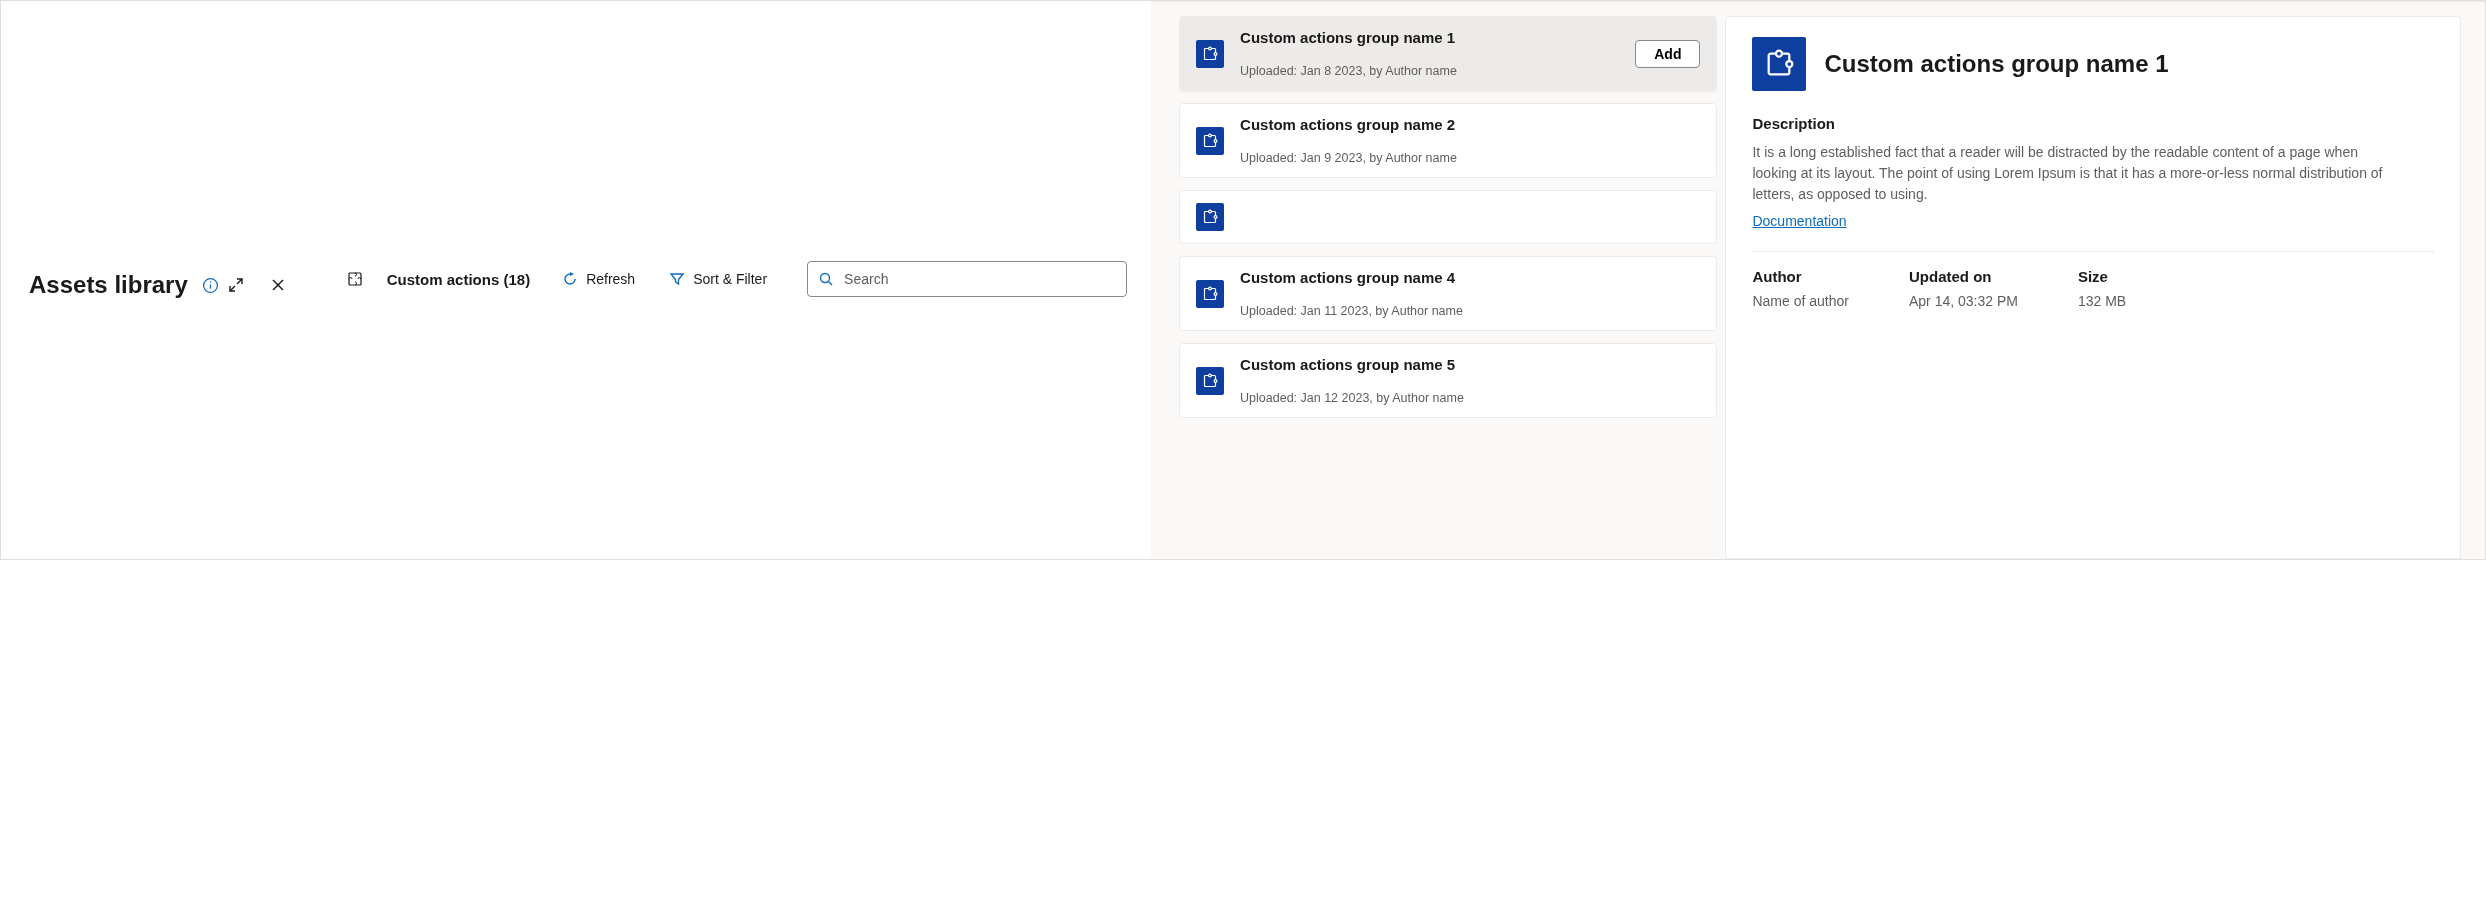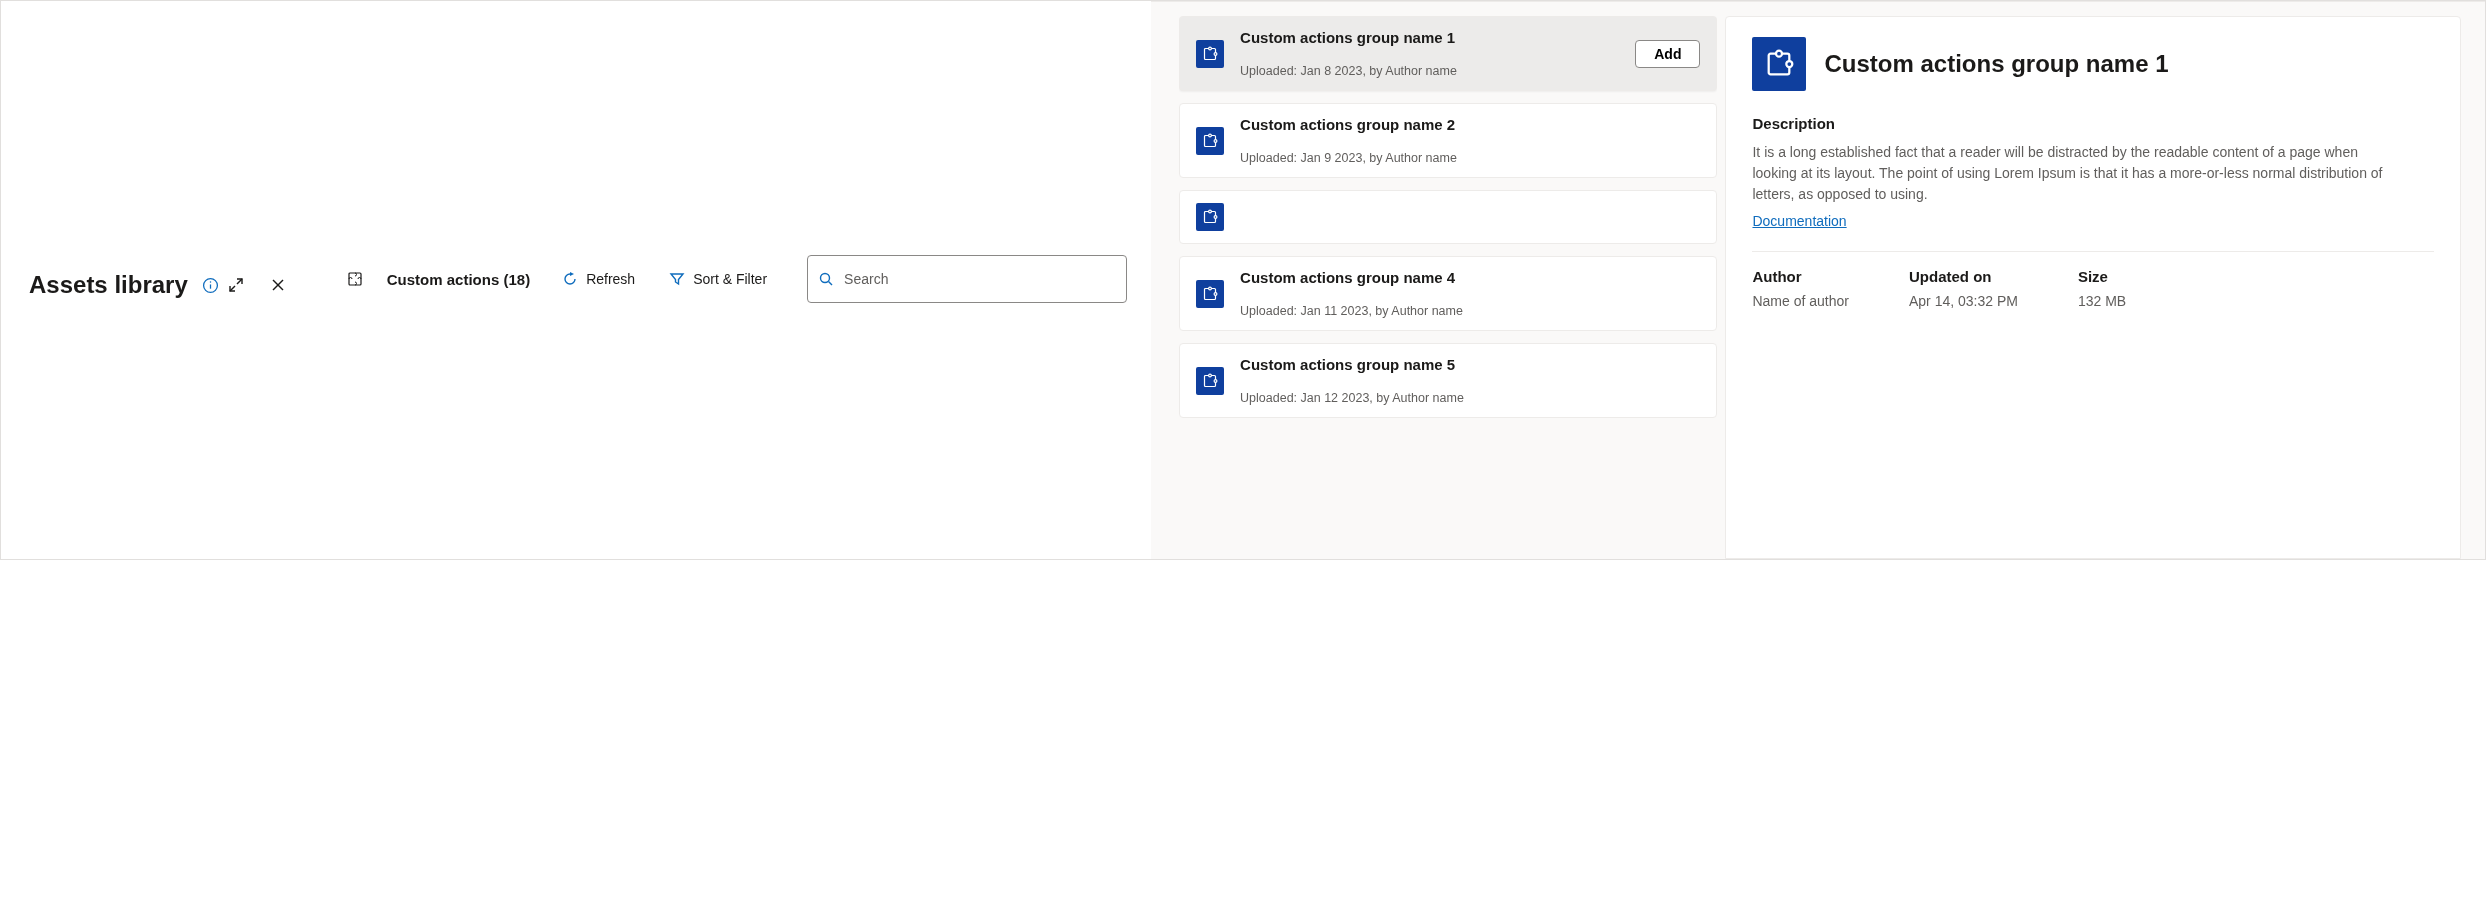--- a/index.html
+++ b/index.html
@@ -76,21 +76,21 @@
       border: none;
     }
     .toolbar-btn .tb-icon { color: #0f6cbd; display:inline-flex; }
     .search-wrap {
       display: inline-flex;
       align-items: center;
       border: 1px solid #8a8886;
       border-radius: 4px;
       padding: 4px 10px;
       min-width: 320px;
-      height: 48px;
+      height: 36px;
       margin-left: 18px;
     }
     .search-wrap .search-icon { color: #0f6cbd; display:inline-flex; margin-right:10px; }
     .search-input {
       border: none;
       outline: none;
       font-size: 14px;
       flex: 1;
       background: transparent;
     }

